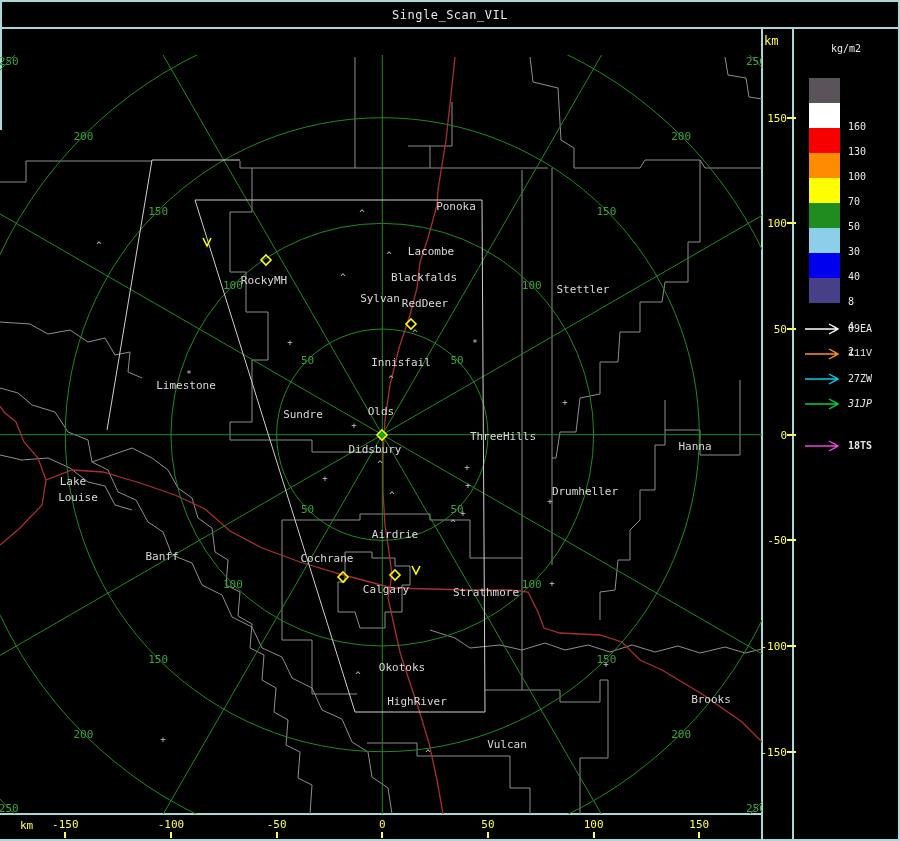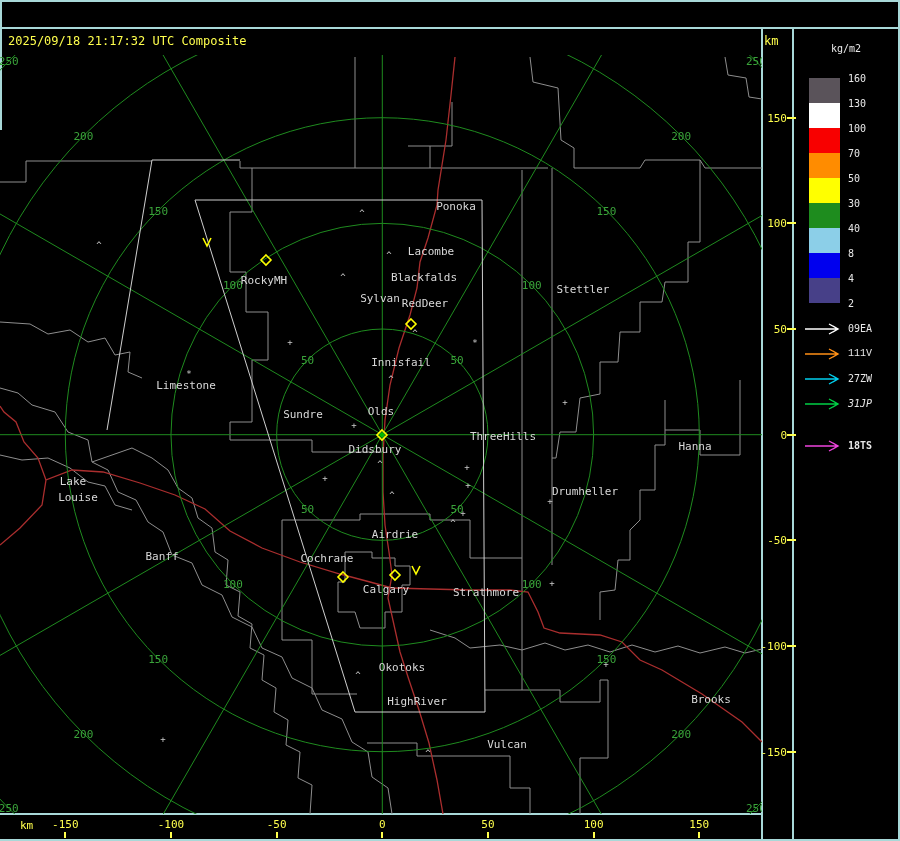--- a/index.html
+++ b/index.html
@@ -15,44 +15,44 @@
   #bottom-axis{position:absolute;left:0;top:815px;width:762px;height:24px;color:#ffff4d;font-size:11px;}
   #bottom-axis-unit{position:absolute;left:20px;top:4px;}
   .btick-label{position:absolute;top:3px;transform:translateX(-50%);}
   .btick-mark{position:absolute;top:17px;width:2px;height:6px;background:#ffff4d;}
   #right-axis{position:absolute;left:762px;top:55px;width:31px;height:759px;color:#ffff4d;font-size:11px;}
   .rtick-label{position:absolute;right:6px;transform:translateY(-50%);}
   .rtick-mark{position:absolute;left:25px;width:9px;height:2px;background:#ffff4d;}
   #legend-panel{position:absolute;left:794px;top:29px;width:106px;height:812px;color:#e8e8e8;font-size:10px;}
   #legend-unit{position:absolute;left:37px;top:14px;}
   .swatch{position:absolute;left:15px;width:31px;height:25px;}
-  .swatch-label{position:absolute;left:54px;transform:translateY(-50%);}
+  .swatch-label{position:absolute;left:54px;transform:translateY(-50%);margin-top:48px;}
   .arrow-row{position:absolute;left:10px;width:96px;height:12px;}
   .arrow-row svg{position:absolute;left:0;top:0;}
   .arrow-label{position:absolute;left:44px;top:0;line-height:12px;}
   text{font-family:"DejaVu Sans Mono",monospace;}
 </style>
 </head>
 <body>
 
 <div id="app">
 
   <div class="cyan" style="left:0;top:0;width:900px;height:2px;"></div>
   <div class="cyan" style="left:0;top:0;width:2px;height:130px;"></div>
   <div class="cyan" style="left:898px;top:0;width:2px;height:841px;"></div>
   <div class="cyan" style="left:0;top:839px;width:900px;height:2px;"></div>
   <div class="cyan" style="left:0;top:27px;width:900px;height:2px;"></div>
   <div class="cyan" style="left:761px;top:28px;width:2px;height:813px;"></div>
   <div class="cyan" style="left:792px;top:28px;width:2px;height:813px;"></div>
   <div class="cyan" style="left:0;top:813px;width:762px;height:2px;"></div>
 
-
-  <div id="info-bar">
-    <span id="timestamp">2025/09/18 21:17:32 UTC Composite</span>
+  <div id="title-bar">
+    <span>Single_Scan_VIL</span>
   </div>
+
   <span id="right-axis-unit" style="position:absolute;top:34px;font-size:12px;">km</span>
 
   <div id="map-viewport">
     <svg id="map-svg" width="762" height="759" viewBox="0 55 762 759">
         <polyline points="0,182 26,182 26,161 152,161" fill="none" stroke="#8e8e8e" stroke-width="1"></polyline>
         <polyline points="240,161 240,168 482,168 548,168" fill="none" stroke="#8e8e8e" stroke-width="1"></polyline>
         <polyline points="355,57 355,168" fill="none" stroke="#8e8e8e" stroke-width="1"></polyline>
         <polyline points="530,57 533,82 558,88 561,140 574,148 574,168" fill="none" stroke="#8e8e8e" stroke-width="1"></polyline>
         <polyline points="552,168 552,565" fill="none" stroke="#8e8e8e" stroke-width="1"></polyline>
         <polyline points="522,170 522,690 485,690" fill="none" stroke="#8e8e8e" stroke-width="1"></polyline>

